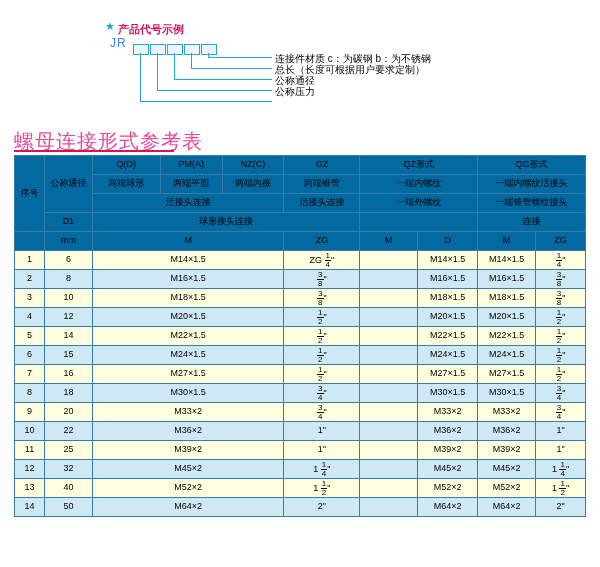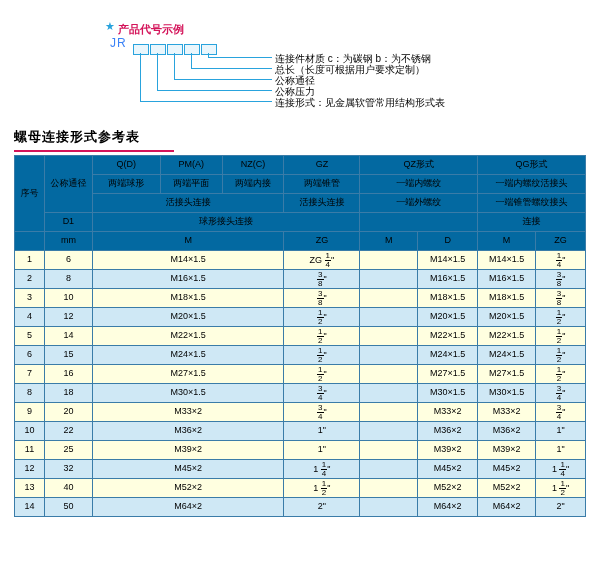--- a/index.html
+++ b/index.html
@@ -32,21 +32,21 @@
   .b1{left:133px;} .b2{left:150px;} .b3{left:167px;} .b4{left:184px;} .b5{left:201px;}
   .lead{position:absolute;background:#29a3dd;}
   .lead.v{width:1px;}
   .lead.h{height:1px;}
   .legend-item{
     position:absolute;font-size:10px;color:#000;white-space:nowrap;
   }
   
   .tbl-title{
     position:absolute;left:14px;top:128px;
-    font-size:13px;font-weight:bold;color:#000000;
+    font-size:20px;font-weight:normal;color:#ec4899;
     letter-spacing:1px;
   }
   .tbl-underline{
     position:absolute;left:14px;top:150px;width:160px;height:2px;background:#d4145a;
   }
   
   table.main{
     position:absolute;left:14px;top:155px;
     width:572px;
     border-collapse:collapse;
@@ -94,21 +94,20 @@
   <span class="lead v" style="left:157px;top:53px;height:37px;"></span>
   <span class="lead h" style="left:157px;top:90px;width:115px;"></span>
 
   <span class="lead v" style="left:140px;top:53px;height:48px;"></span>
   <span class="lead h" style="left:140px;top:101px;width:132px;"></span>
 
   <span class="legend-item" style="left:275px;top:52px;">连接件材质  c：为碳钢  b：为不锈钢</span>
   <span class="legend-item" style="left:275px;top:63px;">总长（长度可根据用户要求定制）</span>
   <span class="legend-item" style="left:275px;top:74px;">公称通径</span>
   <span class="legend-item" style="left:275px;top:85px;font-family:Liberation Mono, monospace;">公称压力</span>
-  <span class="legend-item" style="left:275px;top:96px;">连接形式：见金属软管常用结构形式表</span>
 </div>
 
 <div class="tbl-title">螺母连接形式参考表</div>
 <div class="tbl-underline"></div>
 
 <table class="main">
   <colgroup>
     <col style="width:30px">
       <col style="width:48px">
     <col style="width:68px">

